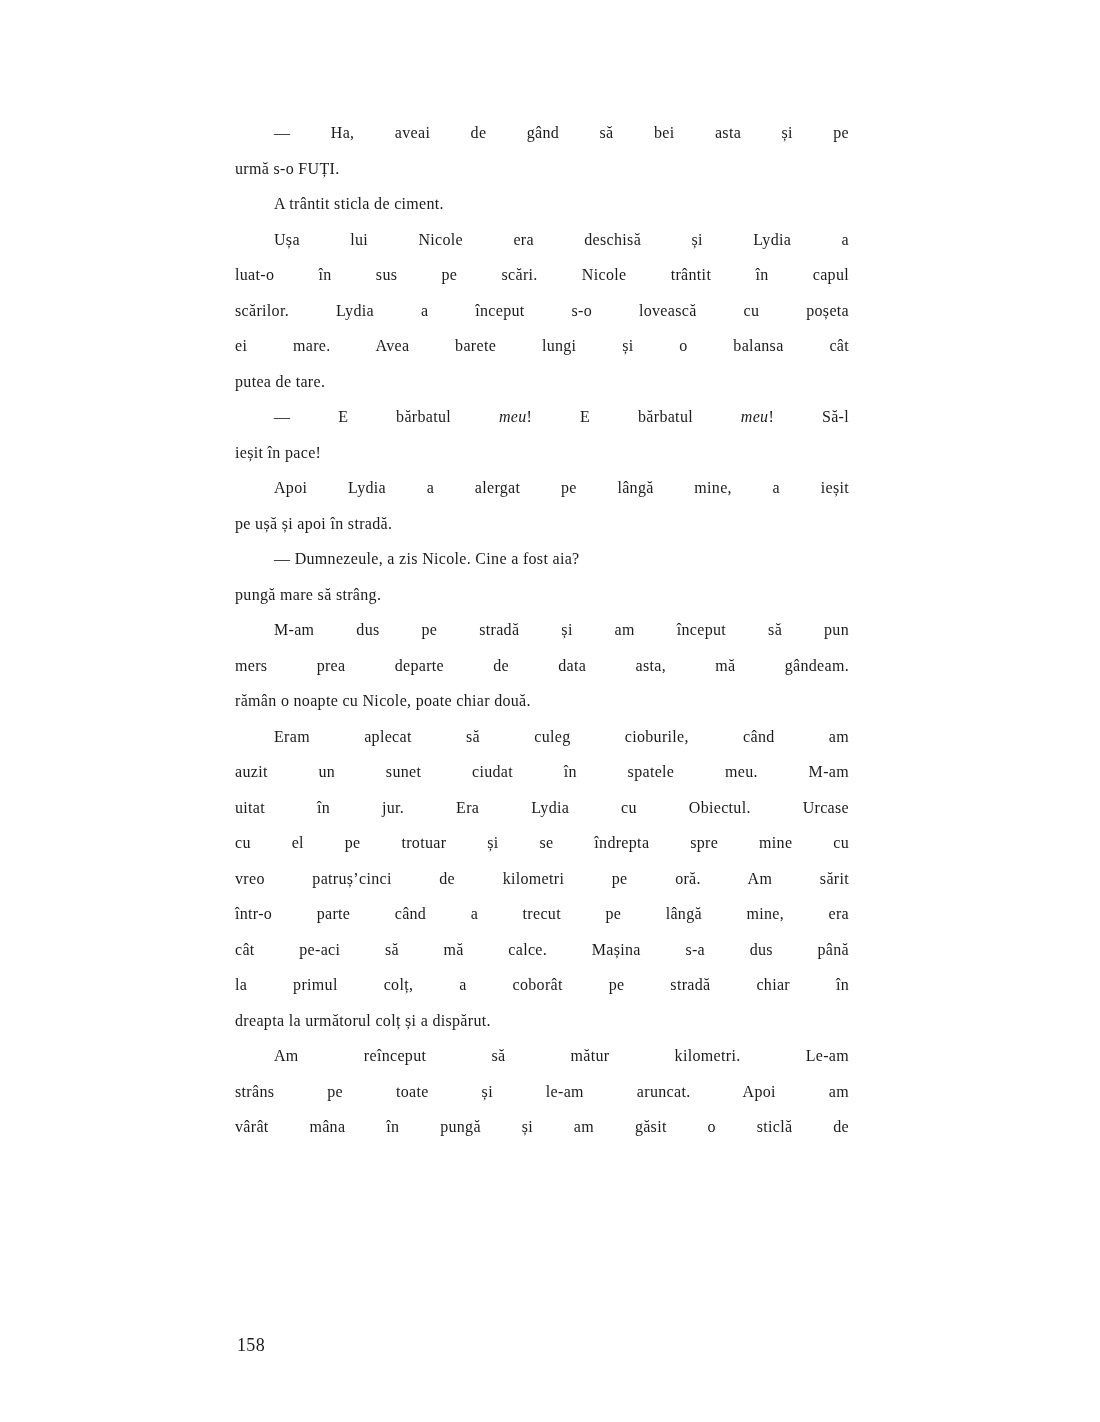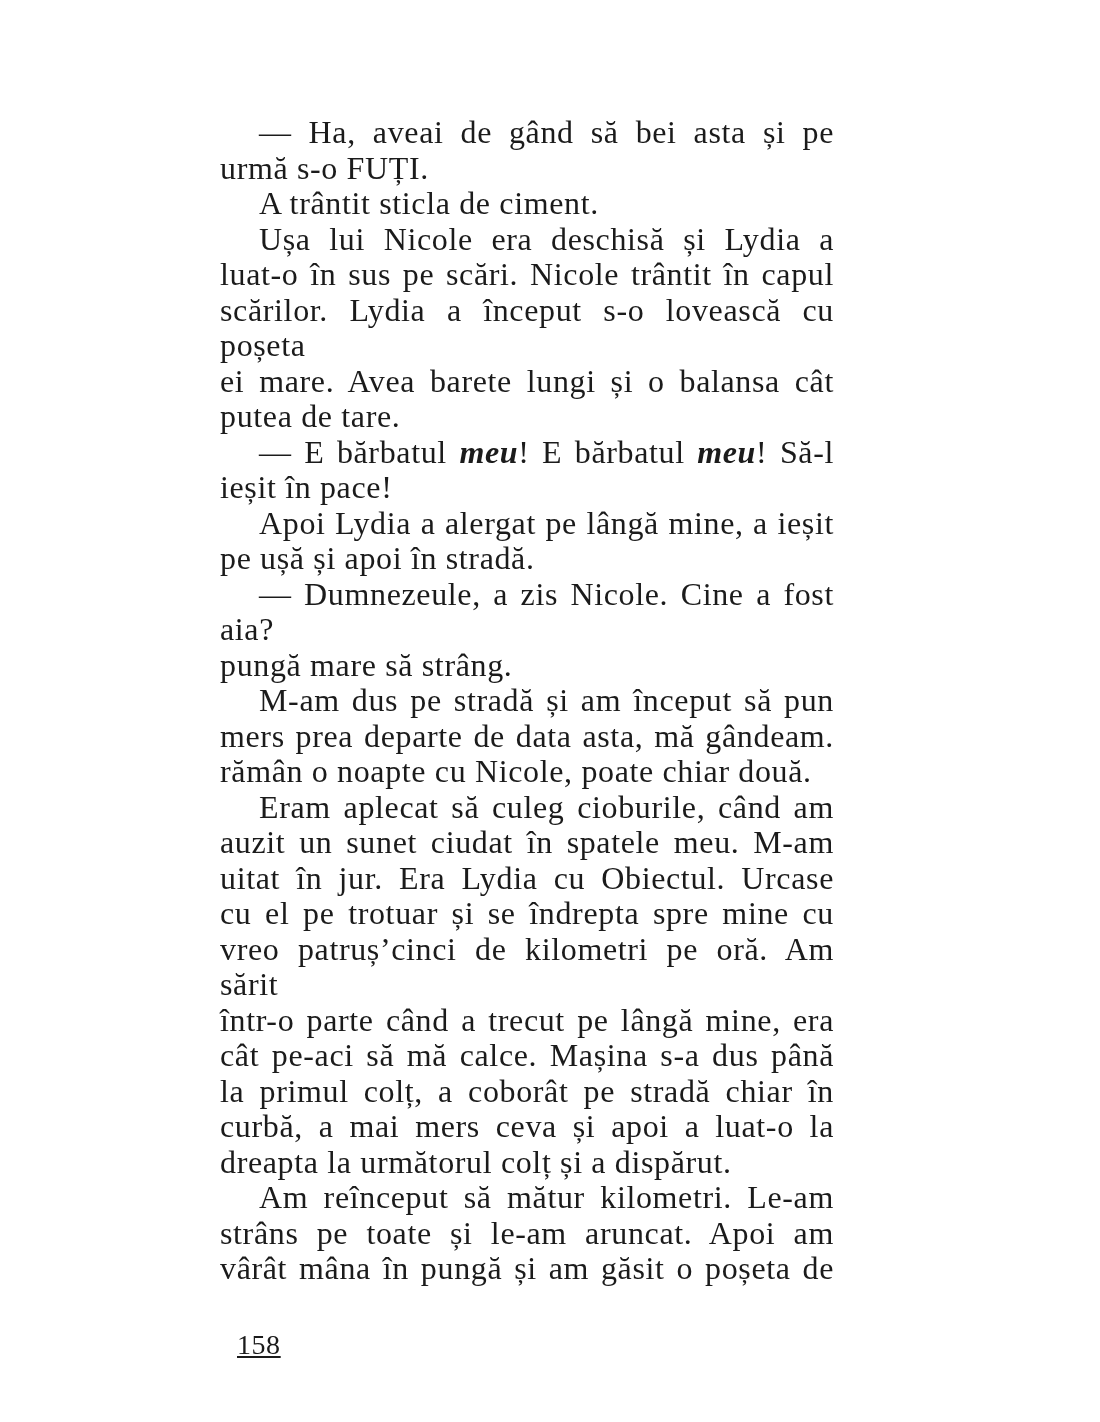--- a/index.html
+++ b/index.html
@@ -11,54 +11,52 @@
     position: relative;
     width: 1100px;
     height: 1422px;
     background: #ffffff;
     overflow: hidden;
     font-family: "Liberation Serif", "DejaVu Serif", serif;
     color: #1b1b1b;
   }
   .text-block {
     position: absolute;
-    left: 220px;
+    left: 235px;
     top: 115px;
     width: 614px;
-    font-size: 32px;
+    font-size: 16px;
     line-height: 35.5px;
     letter-spacing: 0.02em;
   }
   .paragraph {
     margin: 0;
     padding: 0;
   }
   .line {
     text-align: justify;
     text-align-last: justify;
     white-space: normal;
   }
   .line.first {
     text-indent: 39px;
   }
   .line.last {
     text-align-last: left;
   }
   .line i {
     font-style: italic;
-    font-weight: bold;
   }
   .page-number {
     position: absolute;
     left: 237px;
     top: 1330px;
-    font-size: 28px;
+    font-size: 18px;
     line-height: 30px;
     letter-spacing: 0.02em;
-    text-decoration: underline;
   }
 </style>
 </head>
 <body>
 
 <div class="page">
   <div class="text-block">
       <div class="paragraph">
         <div class="line first">— Ha, aveai de gând să bei asta și pe</div>
         <div class="line last">urmă s-o FUȚI.</div>
@@ -94,23 +92,22 @@
       </div>
       <div class="paragraph">
         <div class="line first">Eram aplecat să culeg cioburile, când am</div>
         <div class="line">auzit un sunet ciudat în spatele meu. M-am</div>
         <div class="line">uitat în jur. Era Lydia cu Obiectul. Urcase</div>
         <div class="line">cu el pe trotuar și se îndrepta spre mine cu</div>
         <div class="line">vreo patruș’cinci de kilometri pe oră. Am sărit</div>
         <div class="line">într-o parte când a trecut pe lângă mine, era</div>
         <div class="line">cât pe-aci să mă calce. Mașina s-a dus până</div>
         <div class="line">la primul colț, a coborât pe stradă chiar în</div>
-        <div class="line">curbă, a mai mers ceva și apoi a luat-o la</div>
         <div class="line last">dreapta la următorul colț și a dispărut.</div>
       </div>
       <div class="paragraph">
         <div class="line first">Am reînceput să mătur kilometri. Le-am</div>
         <div class="line">strâns pe toate și le-am aruncat. Apoi am</div>
-        <div class="line">vârât mâna în pungă și am găsit o poșeta de</div>
+        <div class="line">vârât mâna în pungă și am găsit o sticlă de</div>
       </div>
     </div>
   <div class="page-number">158</div>
 </div>
 
 </body></html>

